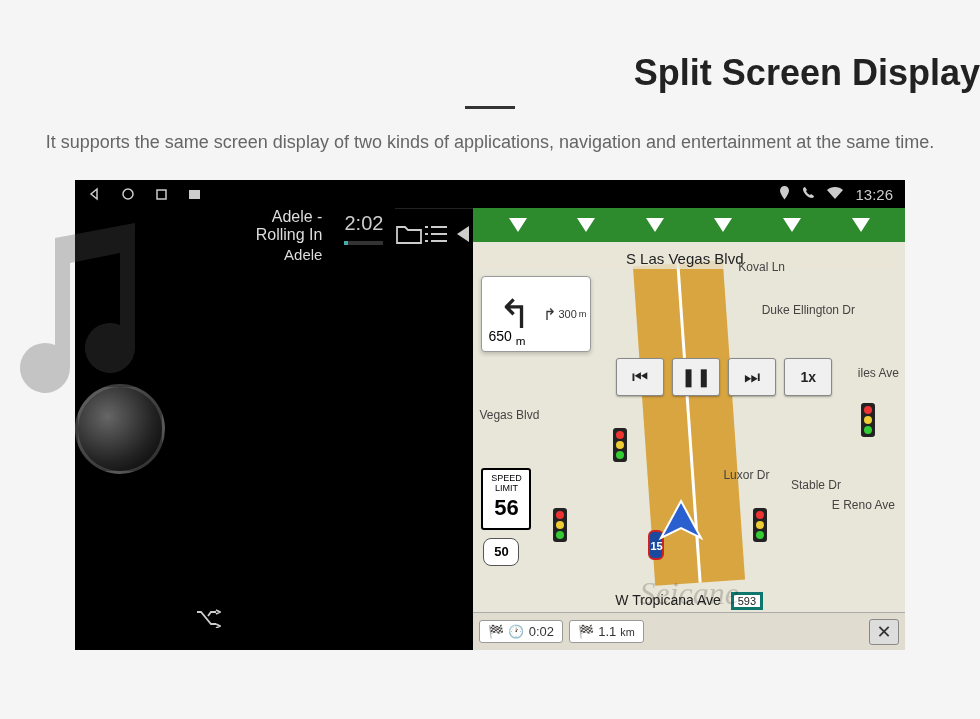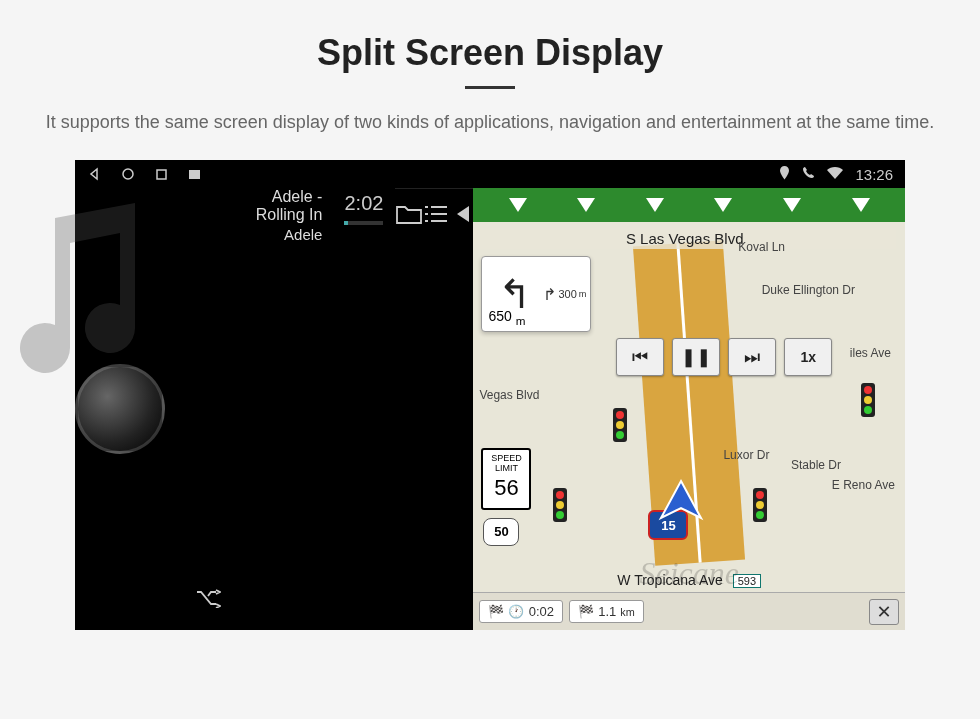--- a/index.html
+++ b/index.html
@@ -1,17 +1,17 @@
 <!DOCTYPE html>
 <html><head>
 <meta charset="utf-8">
 <style>
 *{margin:0;padding:0;box-sizing:border-box;font-family:Arial,sans-serif}
 body{background:#f5f5f5;width:980px;height:719px;overflow:hidden}
-.page-title{text-align:center;font-size:36px;font-weight:bold;color:#222;margin-top:32px}
+.page-title{text-align:right;font-size:36px;font-weight:bold;color:#222;margin-top:52px}
 .title-underline{width:50px;height:3px;background:#333;margin:12px auto 20px}
 .page-subtitle{text-align:center;font-size:18px;color:#666;max-width:900px;margin:0 auto 24px;line-height:1.5}
 .device{width:830px;height:470px;margin:0 auto;background:#000;position:relative;display:flex;flex-direction:column}
 .statusbar{height:28px;background:#000;display:flex;align-items:center;padding:0 12px;color:#ccc;font-size:13px}
 .sb-left{display:flex;gap:20px;align-items:center}
 .sb-left span{display:inline-flex}
 .sb-right{margin-left:auto;display:flex;gap:12px;align-items:center}
 .split{flex:1;display:flex}
 .music{width:48%;background:#000;display:flex;flex-direction:row;position:relative}
 .album-area{flex:1;display:flex;align-items:center;justify-content:center;position:relative}
@@ -32,23 +32,23 @@
 .street-top{position:absolute;top:40px;left:0;right:9px;text-align:center;font-size:15px;color:#222;background:rgba(232,230,216,.8);padding:2px 0}
 .turn-sign{position:absolute;top:68px;left:8px;width:110px;height:76px;background:#fff;border:1px solid #999;border-radius:4px;box-shadow:0 2px 4px rgba(0,0,0,.2);display:flex;align-items:center;padding:4px}
 .turn-main{font-size:40px;color:#222;flex:1;text-align:center}
 .turn-meta{display:flex;flex-direction:column;font-size:11px;color:#333;align-items:flex-start;gap:4px}
 .hwy-strip{position:absolute;top:55px;left:50%;transform:translateX(-50%) rotate(-4deg);width:90px;height:320px;background:linear-gradient(#d9a540,#d9a540)}
 .hwy-center{position:absolute;left:50%;top:0;bottom:0;width:3px;background:#fff;transform:translateX(-50%)}
 .nav-arrow{position:absolute;bottom:100px;left:48%;transform:translateX(-50%)}
 .controls-row{position:absolute;top:150px;left:130px;right:60px;display:flex;gap:8px;align-items:center;justify-content:center}
 .ctl-btn{width:48px;height:38px;background:#f0f0f0;border:1px solid #888;border-radius:3px;display:flex;align-items:center;justify-content:center;font-size:18px;color:#222;box-shadow:0 1px 2px rgba(0,0,0,.3)}
 .speed-sign{position:absolute;left:8px;top:260px;width:50px;height:62px;background:#fff;border:2px solid #000;border-radius:3px;text-align:center;padding-top:4px;font-size:9px;line-height:1.1}
-.speed-sign .num{font-size:22px;font-weight:normal;margin-top:2px}
+.speed-sign .num{font-size:22px;font-weight:bold;margin-top:2px}
 .route-badge{position:absolute;left:10px;top:330px;width:36px;height:28px;background:#fff;border:1px solid #555;border-radius:8px;text-align:center;font-size:13px;line-height:26px;font-weight:bold}
-.interstate{position:absolute;left:175px;top:322px;width:40px;height:30px;background:#1a4aa0;border:2px solid #c22;border-radius:6px;color:#fff;text-align:center;font-size:13px;line-height:28px;font-weight:bold}
+.interstate{position:absolute;left:175px;top:322px;width:16px;height:30px;background:#1a4aa0;border:2px solid #c22;border-radius:6px;color:#fff;text-align:center;font-size:11px;line-height:28px;font-weight:bold}
 .traffic-light{position:absolute;width:14px;height:34px;background:#222;border-radius:3px;display:flex;flex-direction:column;align-items:center;justify-content:space-around;padding:2px 0}
 .tl-r{width:8px;height:8px;border-radius:50%;background:#e33}
 .tl-y{width:8px;height:8px;border-radius:50%;background:#ec3}
 .tl-g{width:8px;height:8px;border-radius:50%;background:#3c3}
 .poi{position:absolute;font-size:12px;color:#444}
 .nav-bottom{position:absolute;bottom:0;left:0;right:0;height:38px;background:#e0ddd0;border-top:1px solid #aaa;display:flex;align-items:center;padding:0 6px;gap:6px;font-size:13px;color:#333}
 .nb-chip{background:#fff;border:1px solid #999;border-radius:3px;padding:3px 8px;display:flex;align-items:center;gap:4px}
 .nb-close{margin-left:auto;width:30px;height:26px;background:#ddd;border:1px solid #888;border-radius:3px;text-align:center;line-height:24px;font-size:18px}
 .street-bottom{position:absolute;bottom:42px;left:0;right:0;text-align:center;font-size:14px;color:#222}
 .watermark{position:absolute;bottom:38px;left:50%;transform:translateX(-50%);font-size:32px;font-style:italic;color:rgba(0,0,0,.18);font-family:Georgia,serif}
@@ -201,31 +201,31 @@
           <div class="tl-y"></div>
           <div class="tl-g"></div>
         </div>
 
       <div class="poi" style="left:6px;top:200px">Vegas Blvd</div>
       <div class="poi" style="right:50px;top:95px">Duke Ellington Dr</div>
       <div class="poi" style="right:120px;top:52px">Koval Ln</div>
       <div class="poi" style="left:250px;top:260px">Luxor Dr</div>
       <div class="poi" style="right:64px;top:270px">Stable Dr</div>
       <div class="poi" style="right:10px;top:290px">E Reno Ave</div>
-      <div class="poi" style="right:14px;top:158px">iles Ave</div>
+      <div class="poi" style="right:6px;top:158px">iles Ave</div>
 
       <span class="nav-arrow">
         <svg width="50" height="50" viewBox="0 0 50 50">
             <path d="M25 5 L45 42 L25 32 L5 42 Z" fill="#2a5fd0" stroke="#fff" stroke-width="2"></path>
           </svg>
       </span>
 
       <div class="street-bottom">
         <span>W Tropicana Ave</span>
-        <span style="background:#fff;border:1px solid #0f766e;padding:0 4px;font-size:11px;margin-left:6px">593</span>
+        <span style="background:#fff;border:3px solid #0f766e;padding:0 4px;font-size:11px;margin-left:6px">593</span>
       </div>
 
       <div class="watermark">Seicane</div>
 
       <div class="nav-bottom">
         <div class="nb-chip">
           <span>🏁</span>
           <span>🕐</span>
           <span>0:02</span>
         </div>

